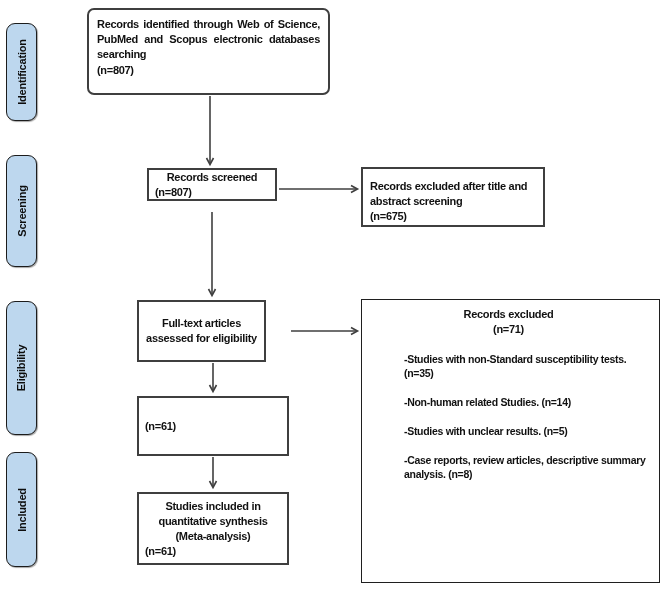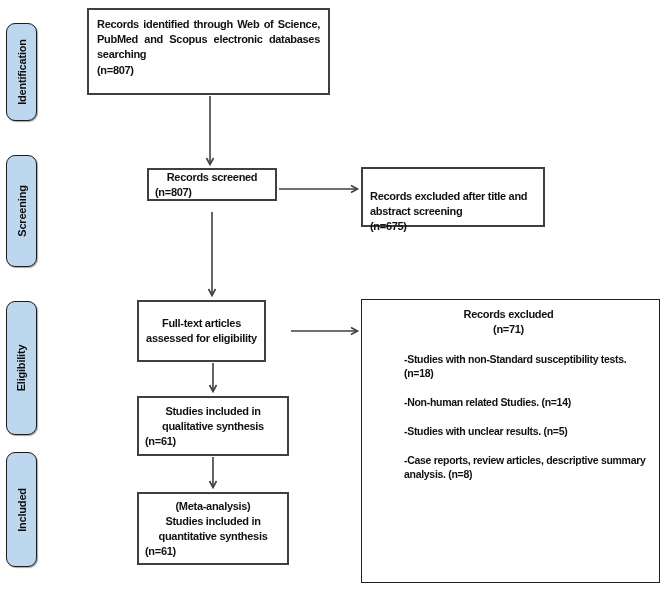--- a/index.html
+++ b/index.html
@@ -25,25 +25,25 @@
   #stage-included{left:6px;top:452px;width:31px;height:115px;}
 
   
   .box{
     position:absolute;background:#fff;border:2px solid #3f3f3f;box-sizing:border-box;
     display:flex;flex-direction:column;justify-content:center;
     font-weight:bold;font-size:11px;line-height:15px;letter-spacing:-0.3px;
     text-align:center;padding:3px 6px;
   }
   .box-n{text-align:left;}
-  #box-identified{left:87px;top:8px;width:243px;height:87px;justify-content:flex-start;padding:7px 8px;}
+  #box-identified{left:87px;top:8px;width:243px;height:87px;justify-content:flex-start;padding:7px 8px;border-radius:7px;}
   #box-identified .box-text{text-align:justify;}
   #box-identified .box-n{margin-top:1px;}
   #box-screened{left:147px;top:168px;width:130px;height:33px;}
-  #box-excluded-ta{left:361px;top:167px;width:184px;height:60px;justify-content:flex-start;padding:20px 7px;}
+  #box-excluded-ta{left:361px;top:167px;width:184px;height:60px;justify-content:flex-start;padding:10px 7px;}
   #box-excluded-ta .box-text{text-align:left;}
   #box-fulltext{left:137px;top:300px;width:129px;height:62px;}
   #box-qualitative{left:137px;top:396px;width:152px;height:60px;}
   #box-quantitative{left:137px;top:492px;width:152px;height:73px;}
 
   
   .box.big{
     left:361px;top:299px;width:299px;height:284px;border:1.5px solid #1f1f1f;
     justify-content:flex-start;padding:7px 4px 14px 0;
   }
@@ -98,32 +98,31 @@
   <div class="box" id="box-excluded-ta">
     <div class="box-text">Records excluded after title and abstract screening</div>
     <div class="box-n">(n=675)</div>
   </div>
 
   <div class="box" id="box-fulltext">
     <div class="box-text">Full-text articles assessed for eligibility</div>
   </div>
 
   <div class="box" id="box-qualitative">
-    <div class="box-text">Studies included in qualitative synthesis</div>
     <div class="box-n">(n=61)</div>
   </div>
 
   <div class="box" id="box-quantitative">
+    <div class="box-text">Studies included in quantitative synthesis</div>
     <div class="box-text">(Meta-analysis)</div>
-    <div class="box-text">Studies included in quantitative synthesis</div>
     <div class="box-n">(n=61)</div>
   </div>
 
   <div class="box big" id="box-excluded-ft">
     <div class="big-title">Records excluded</div>
     <div class="big-n">(n=71)</div>
-    <div class="reason">-Studies with non-Standard susceptibility tests. (n=18)</div>
+    <div class="reason">-Studies with non-Standard susceptibility tests. (n=35)</div>
     <div class="reason">-Non-human related Studies.  (n=14)</div>
     <div class="reason">-Studies with unclear results.  (n=5)</div>
     <div class="reason">-Case reports, review articles, descriptive summary analysis.  (n=8)</div>
   </div>
 
 </div>
 
 </body></html>

